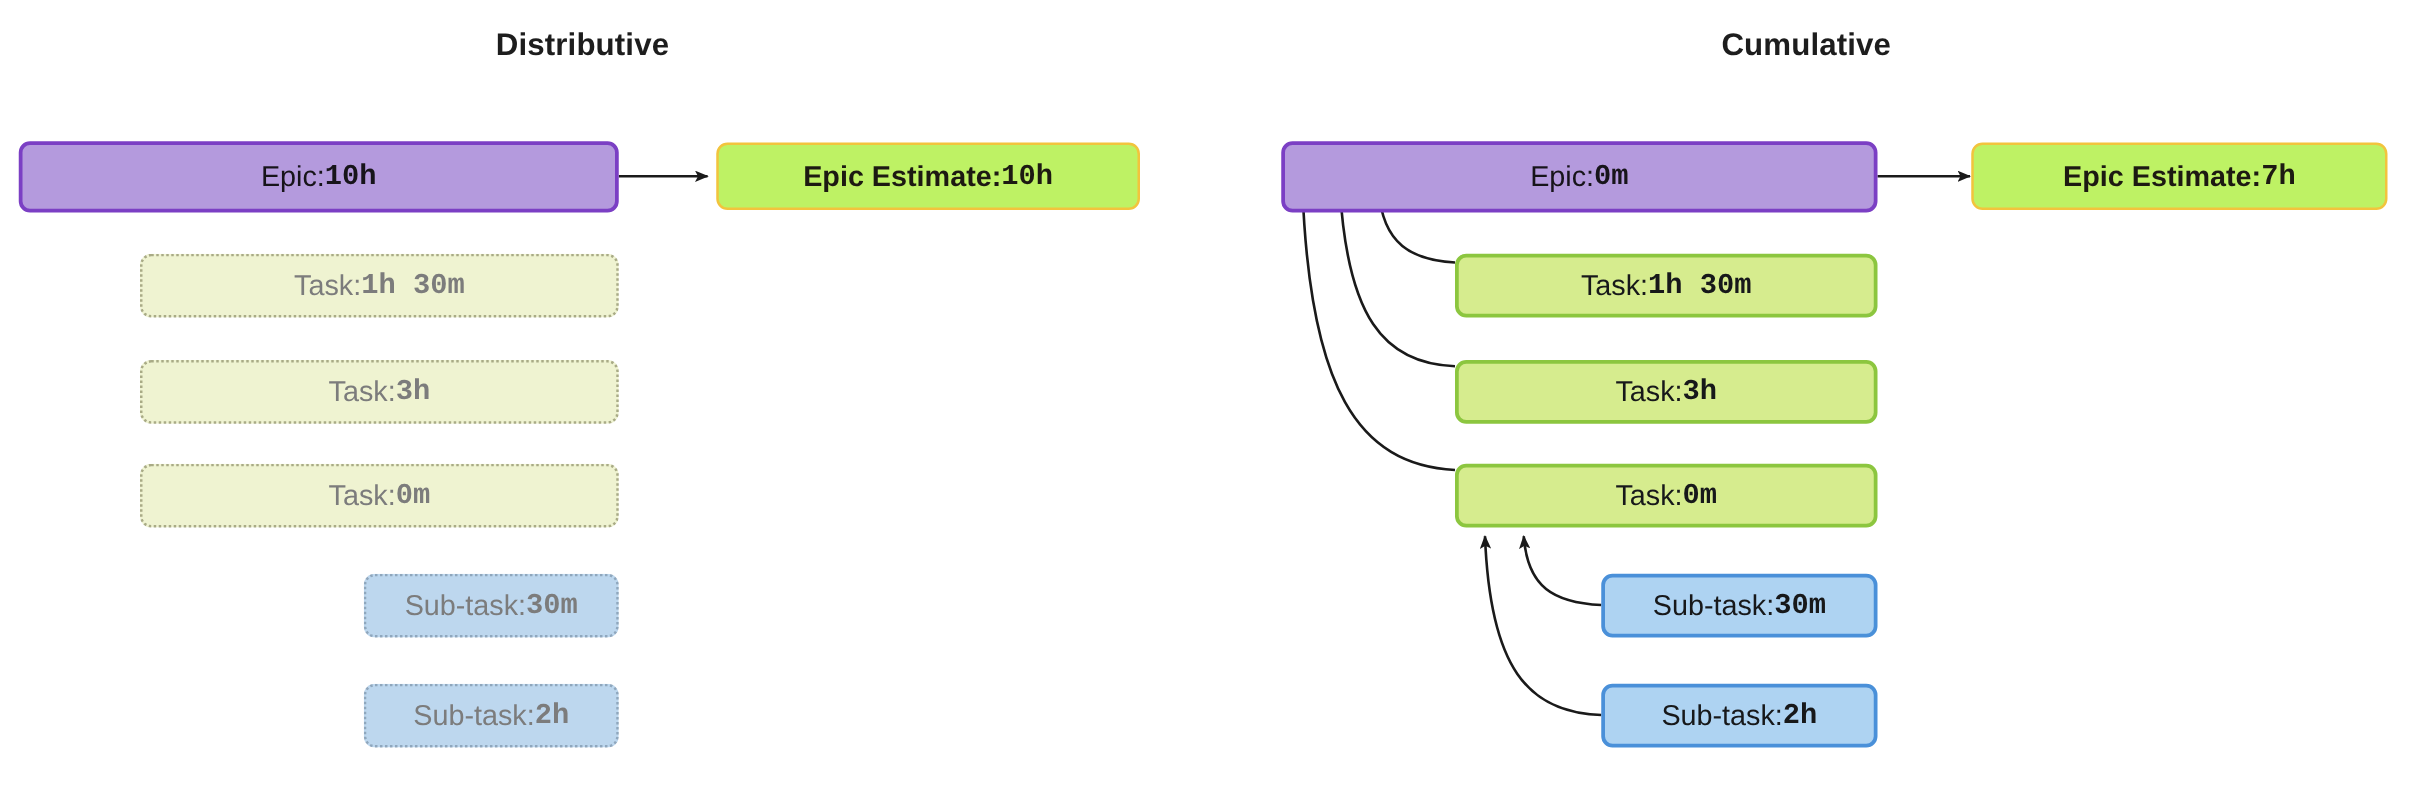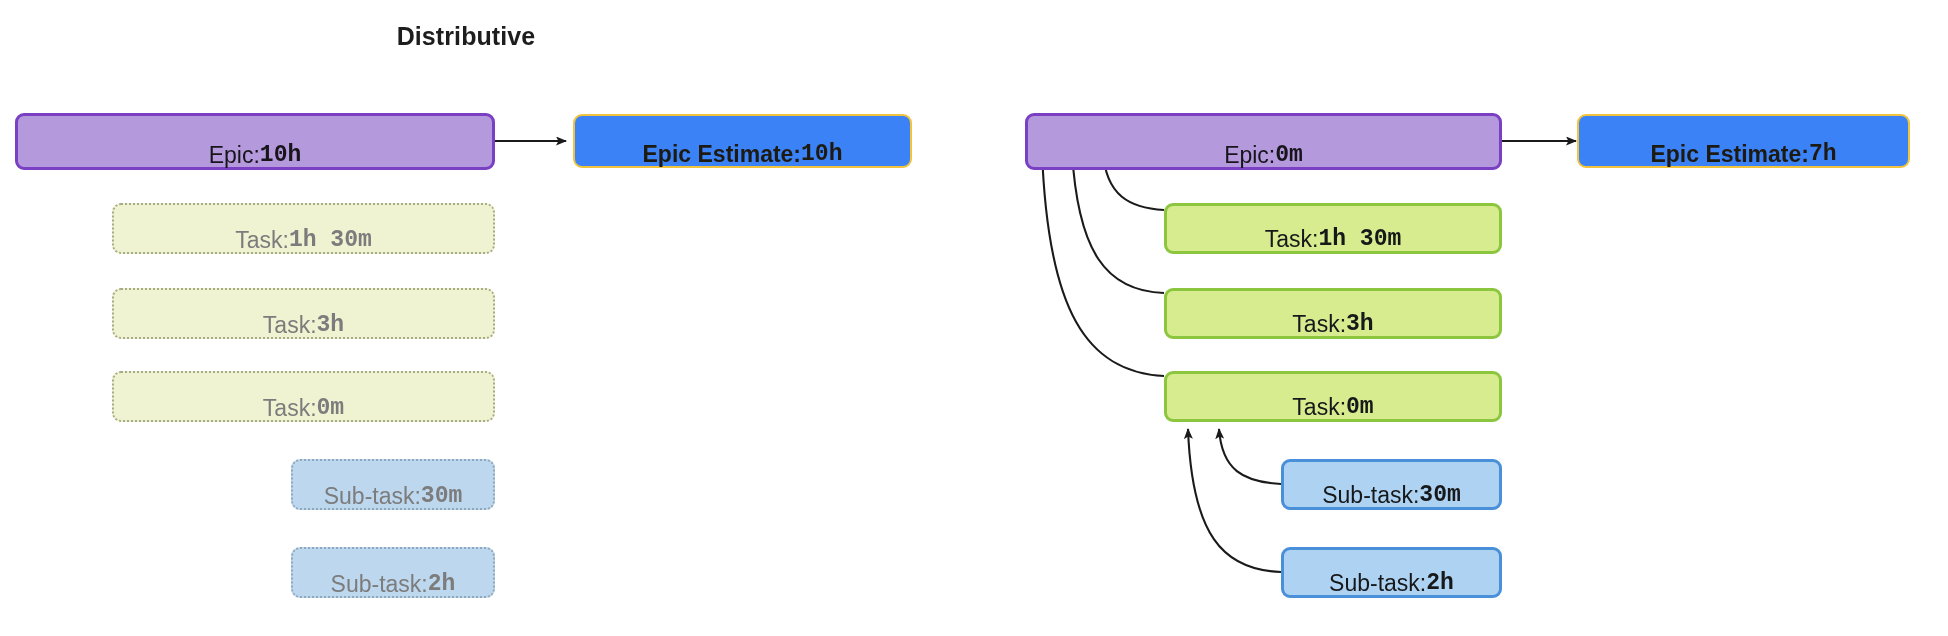--- a/index.html
+++ b/index.html
@@ -40,39 +40,39 @@
     white-space: nowrap;
   }
   .panel-distributive .panel-title { transform: translateX(-21px); }
   .panel-cumulative   .panel-title { transform: translateX(-16px); }
 
   
   .node {
     position: absolute;
     box-sizing: border-box;
     display: flex;
-    align-items: flex-end;
+    align-items: center;
     justify-content: center;
     border-radius: 9px;
     font-size: 23px;
     line-height: 1;
     white-space: nowrap;
   }
   .node .lead { font-weight: normal; }
   .node .val  { font-weight: bold; font-family: Liberation Mono, monospace; }
 
   
   .node-epic {
     background: #b49add;
     border: 3px solid #7b3fc4;
     color: #17141a;
   }
   
   .node-estimate {
-    background: #3b82f6;
+    background: #bef264;
     border: 2px solid #f2c43d;
     color: #1d1a12;
     font-weight: bold;
   }
   .node-estimate .lead,
   .node-estimate .val { font-weight: bold; }
 
   
   .node-task-ghost {
     background: #eff3d1;
@@ -153,20 +153,21 @@
     </div>
 
     <div class="node node-sub-ghost" style="left:291px; top:547px; width:204px; height:51px;">
       <span class="lead">Sub-task: </span>
       <span class="val">2h</span>
     </div>
   </div>
 
   <div class="panel panel-cumulative">
 
+    <div class="panel-title">Cumulative</div>
 
     <svg class="edge-layer" width="974" height="636" viewBox="0 0 974 636">
       <defs>
         <marker id="arrowR" markerWidth="11" markerHeight="9" refX="10" refY="4.5" orient="auto" markerUnits="userSpaceOnUse">
           <path d="M0,0 L11,4.5 L0,9 L2.4,4.5 Z" fill="#1a1a1a"></path>
         </marker>
       </defs>
 
       <path d="M1502,141 L1576,141" stroke="#1a1a1a" stroke-width="2.1" fill="none" transform="translate(-974,0)" marker-end="url(#arrowR)"></path>
 

